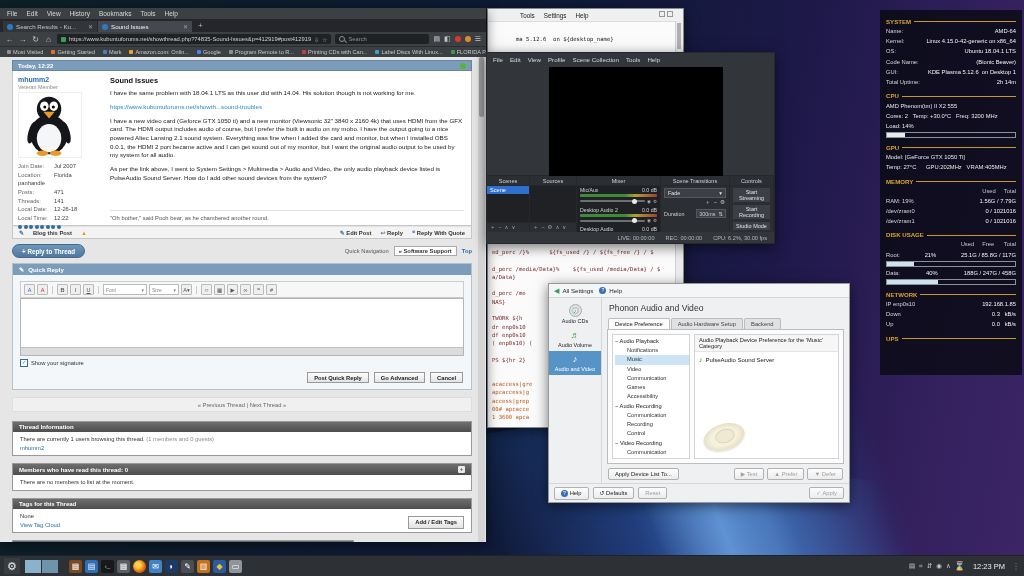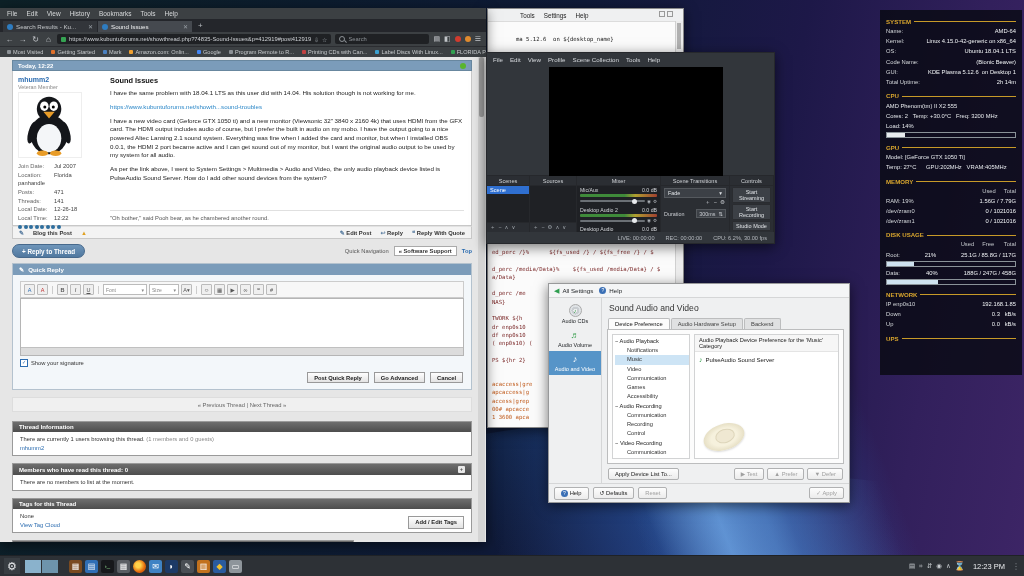--- a/index.html
+++ b/index.html
@@ -642,21 +642,21 @@
         <div class="ph-si">
           <span class="volic">♬</span>
           <span>Audio Volume</span>
         </div>
         <div class="ph-si sel">
           <span class="avic">♪</span>
           <span>Audio and Video</span>
         </div>
       </div>
       <div class="ph-main">
-        <div class="ph-title">Sound Audio and Video</div>
+        <div class="ph-title">Phonon Audio and Video</div>
         <div class="ph-tabs">
           <span class="ph-tab act">Device Preference</span>
           <span class="ph-tab">Audio Hardware Setup</span>
           <span class="ph-tab">Backend</span>
         </div>
         <div class="ph-wrap">
           <div class="ph-tree">
             <div class="tgrp">− <span>Audio Playback</span></div>
             <div class="titem">Notifications</div>
             <div class="titem sel">Music</div>

